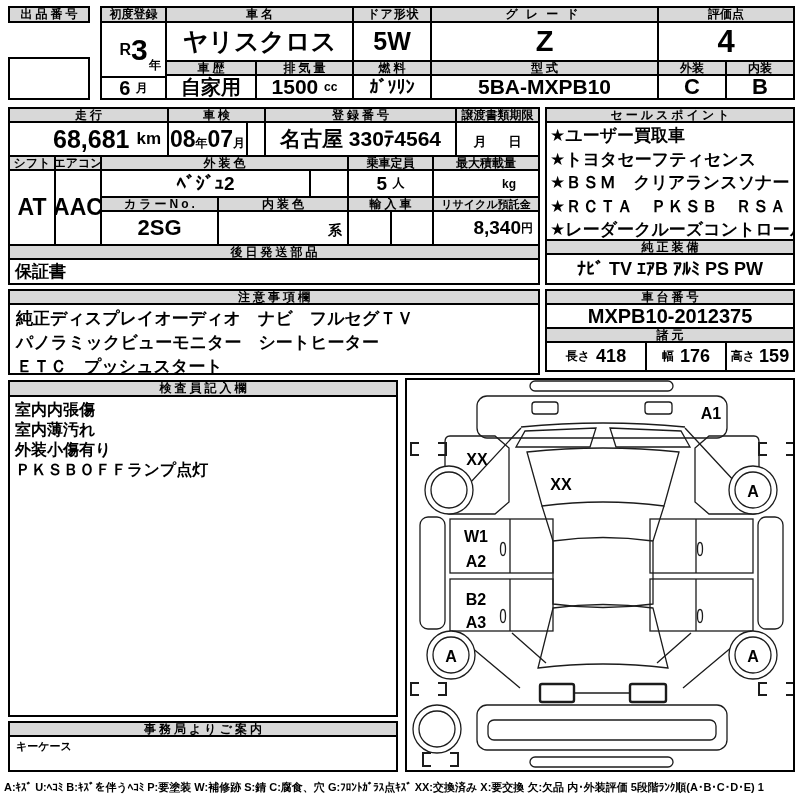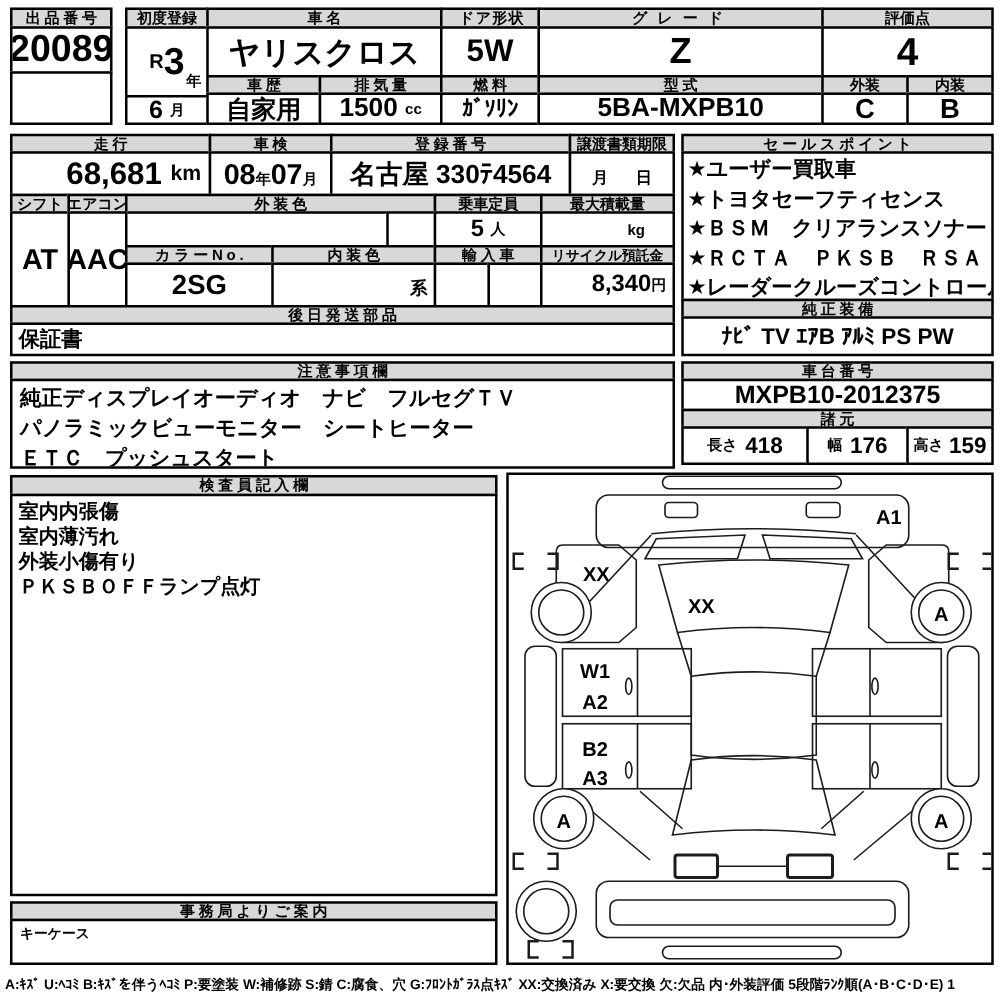--- a/index.html
+++ b/index.html
@@ -24,21 +24,20 @@
   svg text { fill:#000; font-size:16px; text-anchor:middle; }
   #legend { position:absolute; left:4px; top:780px; width:794px; font-size:11px;
             letter-spacing:0; white-space:nowrap; }
 </style>
 </head>
 <body>
 
 <div id="sheet">
 
   <div class="c g" style="left:8px;top:6px;width:82px;height:17px">出品番号</div>
-  <div class="c" style="left:8px;top:21px;width:82px;height:38px;font-size:30px">20089</div>
   <div class="c" style="left:8px;top:57px;width:82px;height:43px"></div>
 
   <div class="c g ls0" style="left:100px;top:6px;width:67px;height:17px">初度登録</div>
   <div class="c" style="left:100px;top:21px;width:67px;height:57px">
     <span style="font-size:16px">R</span>
       <span style="font-size:30px">3</span>
     <span class="u" style="position:absolute;right:4px;bottom:2px">年</span>
   </div>
   <div class="c" style="left:100px;top:76px;width:67px;height:24px;font-size:20px">
     <span>6</span>&nbsp;<span class="u">月</span>
@@ -71,40 +70,41 @@
   <div class="c" style="left:725px;top:74px;width:70px;height:26px;font-size:22px">B</div>
 
   <div class="c g" style="left:8px;top:107px;width:161px;height:16px">走行</div>
   <div class="c g" style="left:167px;top:107px;width:99px;height:16px">車検</div>
   <div class="c g" style="left:264px;top:107px;width:193px;height:16px">登録番号</div>
   <div class="c g ls0" style="left:455px;top:107px;width:85px;height:16px">譲渡書類期限</div>
 
   <div class="c right" style="left:8px;top:121px;width:161px;height:36px;font-size:25px;padding-right:6px">
     <span>68,681</span>&nbsp;<span style="font-size:17px">km</span>
   </div>
-  <div class="c" style="left:167px;top:121px;width:99px;height:36px;font-size:23px">
+  <div class="c" style="left:167px;top:121px;width:81px;height:36px;font-size:23px">
     <span>08</span>
       <span class="u" style="align-self:flex-end;padding-bottom:3px">年</span>
       <span>07</span>
       <span class="u" style="align-self:flex-end;padding-bottom:3px">月</span>
   </div>
   <div class="c" style="left:264px;top:121px;width:193px;height:36px;font-size:21px">名古屋 330ﾃ4564</div>
   <div class="c" style="left:455px;top:121px;width:85px;height:36px;font-size:13px;gap:22px;align-items:flex-end;padding-bottom:4px">
     <span>月</span>
       <span>日</span>
   </div>
 
   <div class="c g ls0" style="left:8px;top:155px;width:48px;height:16px">シフト</div>
   <div class="c g ls0" style="left:54px;top:155px;width:48px;height:16px">エアコン</div>
   <div class="c g" style="left:100px;top:155px;width:249px;height:16px">外装色</div>
   <div class="c g ls0" style="left:347px;top:155px;width:87px;height:16px">乗車定員</div>
   <div class="c g ls0" style="left:432px;top:155px;width:108px;height:16px">最大積載量</div>
 
   <div class="c" style="left:8px;top:169px;width:48px;height:77px;font-size:23px">AT</div>
   <div class="c" style="left:54px;top:169px;width:48px;height:77px;font-size:23px">AAC</div>
+  <div class="c" style="left:100px;top:169px;width:211px;height:29px;font-size:19px">ﾍﾞｼﾞｭ2</div>
   <div class="c" style="left:309px;top:169px;width:40px;height:29px"></div>
   <div class="c" style="left:347px;top:169px;width:87px;height:29px;font-size:19px">
     <span>5</span>&nbsp;<span class="u">人</span>
   </div>
   <div class="c right" style="left:432px;top:169px;width:108px;height:29px;padding-right:22px">
     <span class="u">kg</span>
   </div>
 
   <div class="c g" style="left:100px;top:196px;width:119px;height:16px">カラーNo.</div>
   <div class="c g" style="left:217px;top:196px;width:132px;height:16px">内装色</div>

